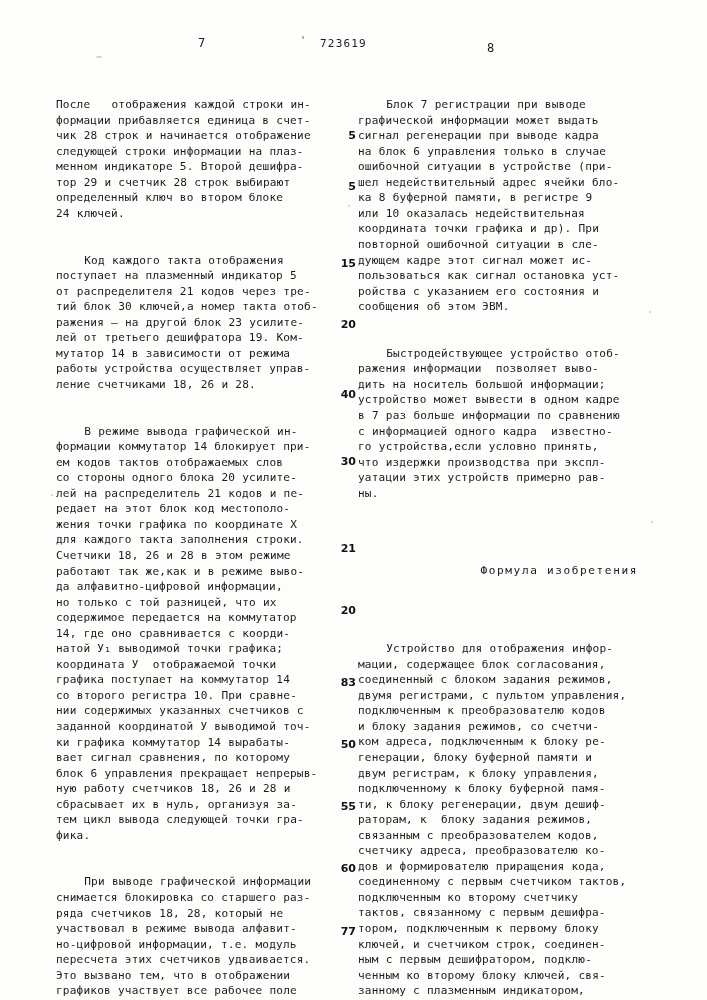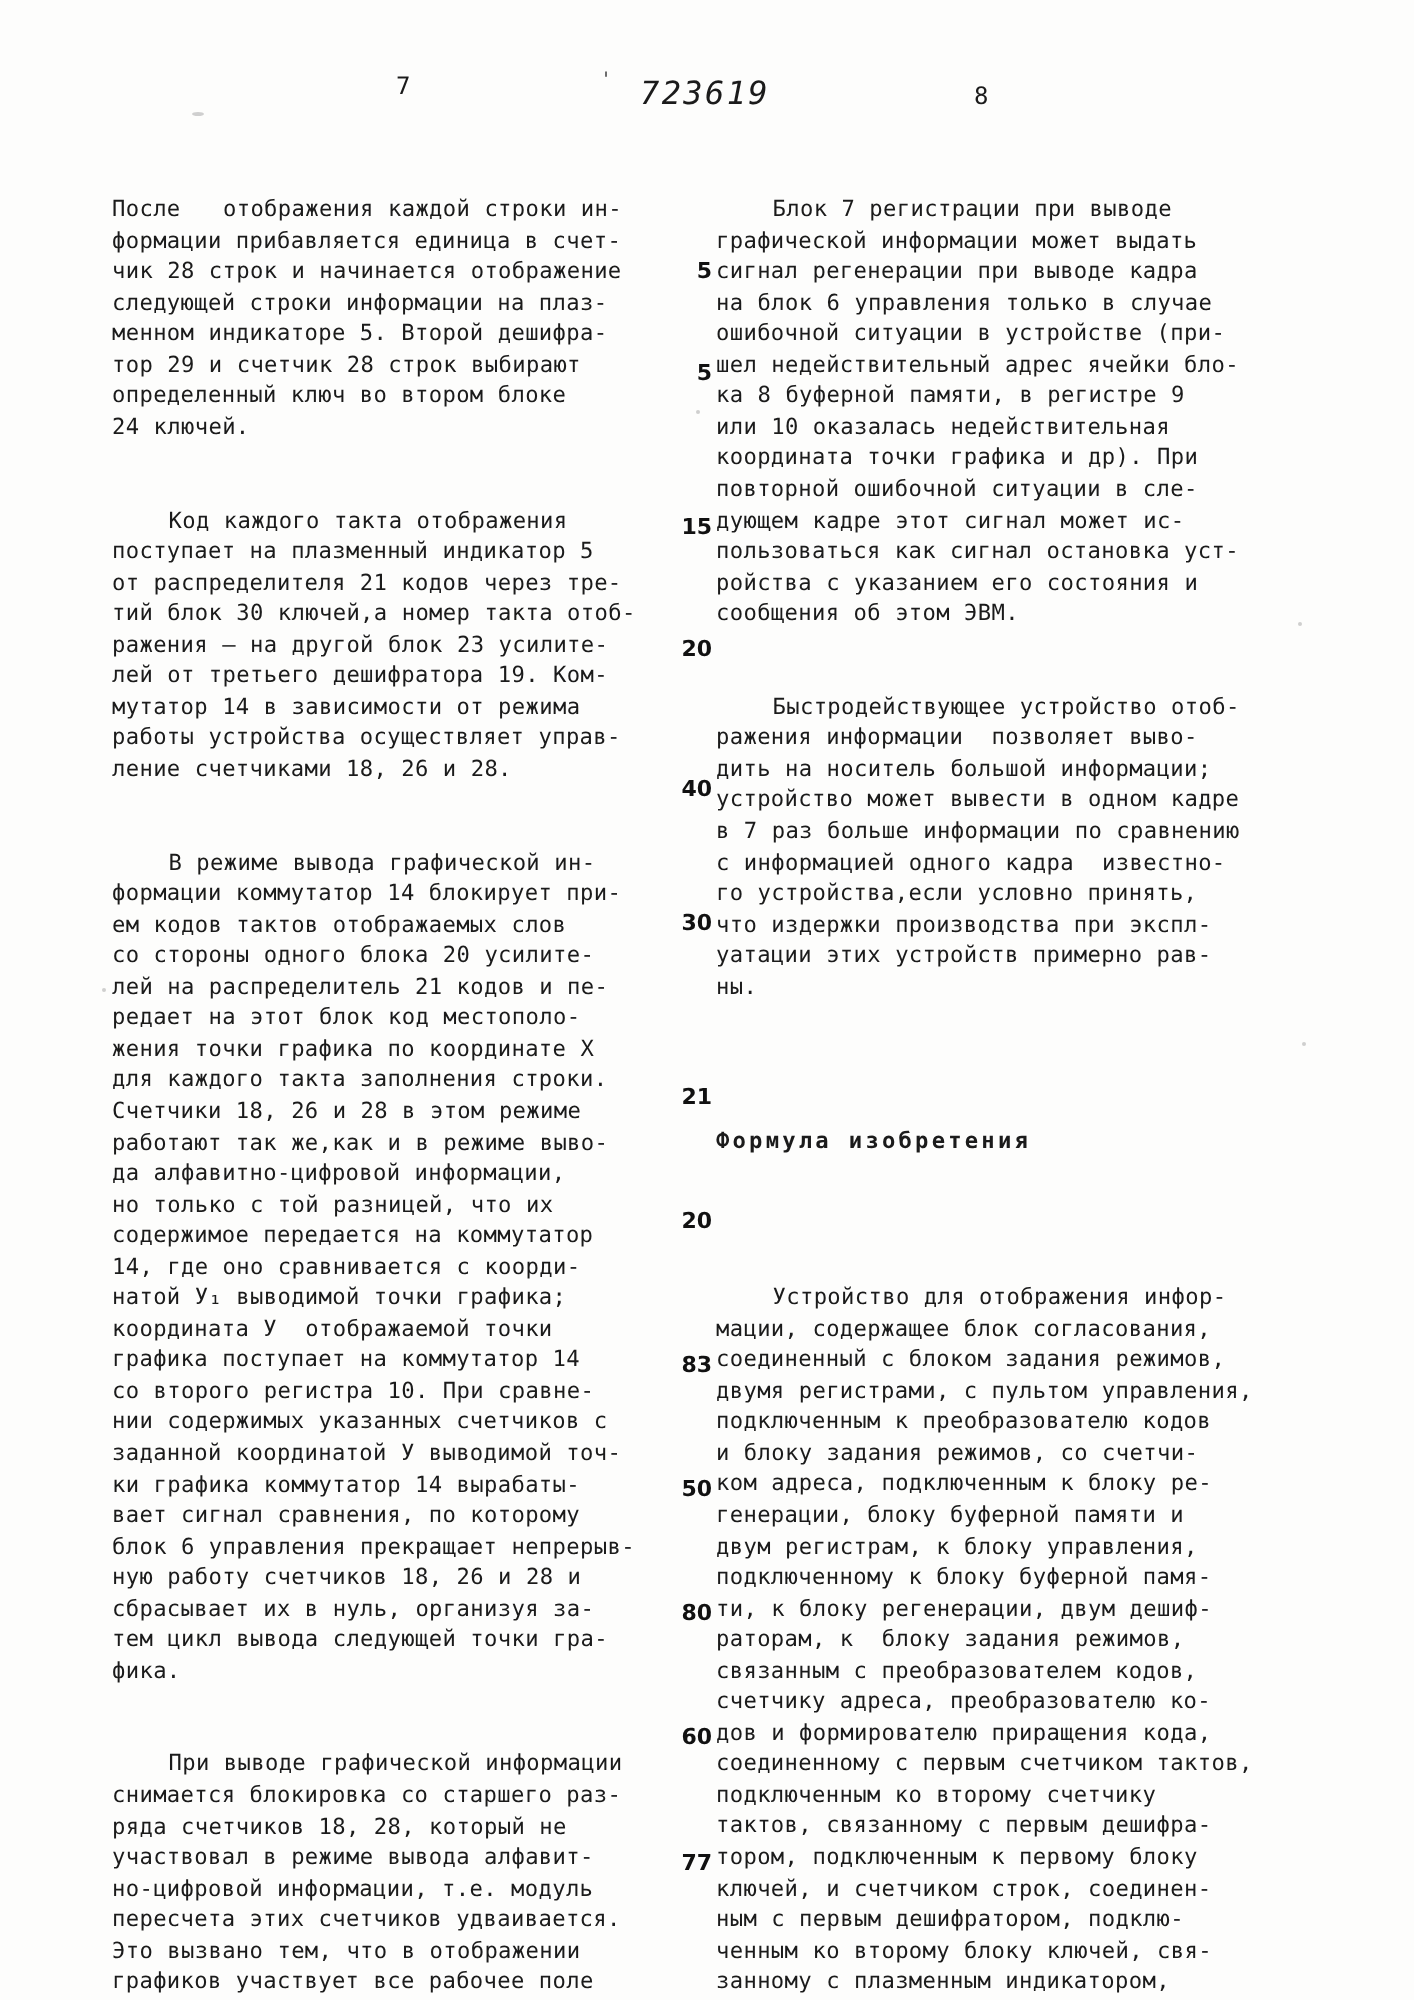--- a/index.html
+++ b/index.html
@@ -42,23 +42,22 @@
     position: absolute;
     left: 300px;
     top: -1px;
     font-size: 10px;
     color: #555;
   }
   .hdr-center {
     position: absolute;
     left: 320px;
     top: 1px;
-    font-size: 16px;
+    font-size: 11px;
     letter-spacing: 1.2px;
-    font-style: italic;
   }
   .hdr-right {
     position: absolute;
     left: 487px;
     top: 5px;
     font-size: 12px;
     letter-spacing: 0.5px;
   }
 
   
@@ -77,26 +76,25 @@
 
   .para {
     margin: 0;
     white-space: pre-wrap;
   }
   .para + .para { margin-top: 0; }
 
   .indent::before { content: "    "; }
 
   .section-head {
-    text-align: left;
+    text-align: right;
     margin: 0;
     padding: 15.5px 0 15.5px 0;
     letter-spacing: 1.6px;
     font-size: 11.1px;
-    font-weight: bold;
   }
 
   
   .gutter {
     position: absolute;
     left: 330px;
     top: 0;
     width: 30px;
     height: 1000px;
   }
@@ -135,21 +133,21 @@
     <span class="lineno" style="top:129px">5</span>
     <span class="lineno" style="top:180px">5</span>
     <span class="lineno" style="top:257px">15</span>
     <span class="lineno" style="top:318px">20</span>
     <span class="lineno" style="top:388px">40</span>
     <span class="lineno" style="top:455px">30</span>
     <span class="lineno" style="top:542px">21</span>
     <span class="lineno" style="top:604px">20</span>
     <span class="lineno" style="top:676px">83</span>
     <span class="lineno" style="top:738px">50</span>
-    <span class="lineno" style="top:800px">80</span>
+    <span class="lineno" style="top:800px">55</span>
     <span class="lineno" style="top:862px">60</span>
     <span class="lineno" style="top:925px">77</span>
   </div>
 
   <div class="col col-left">
     <p class="para">После   отображения каждой строки ин-
 формации прибавляется единица в счет-
 чик 28 строк и начинается отображение
 следующей строки информации на плаз-
 менном индикаторе 5. Второй дешифра-

